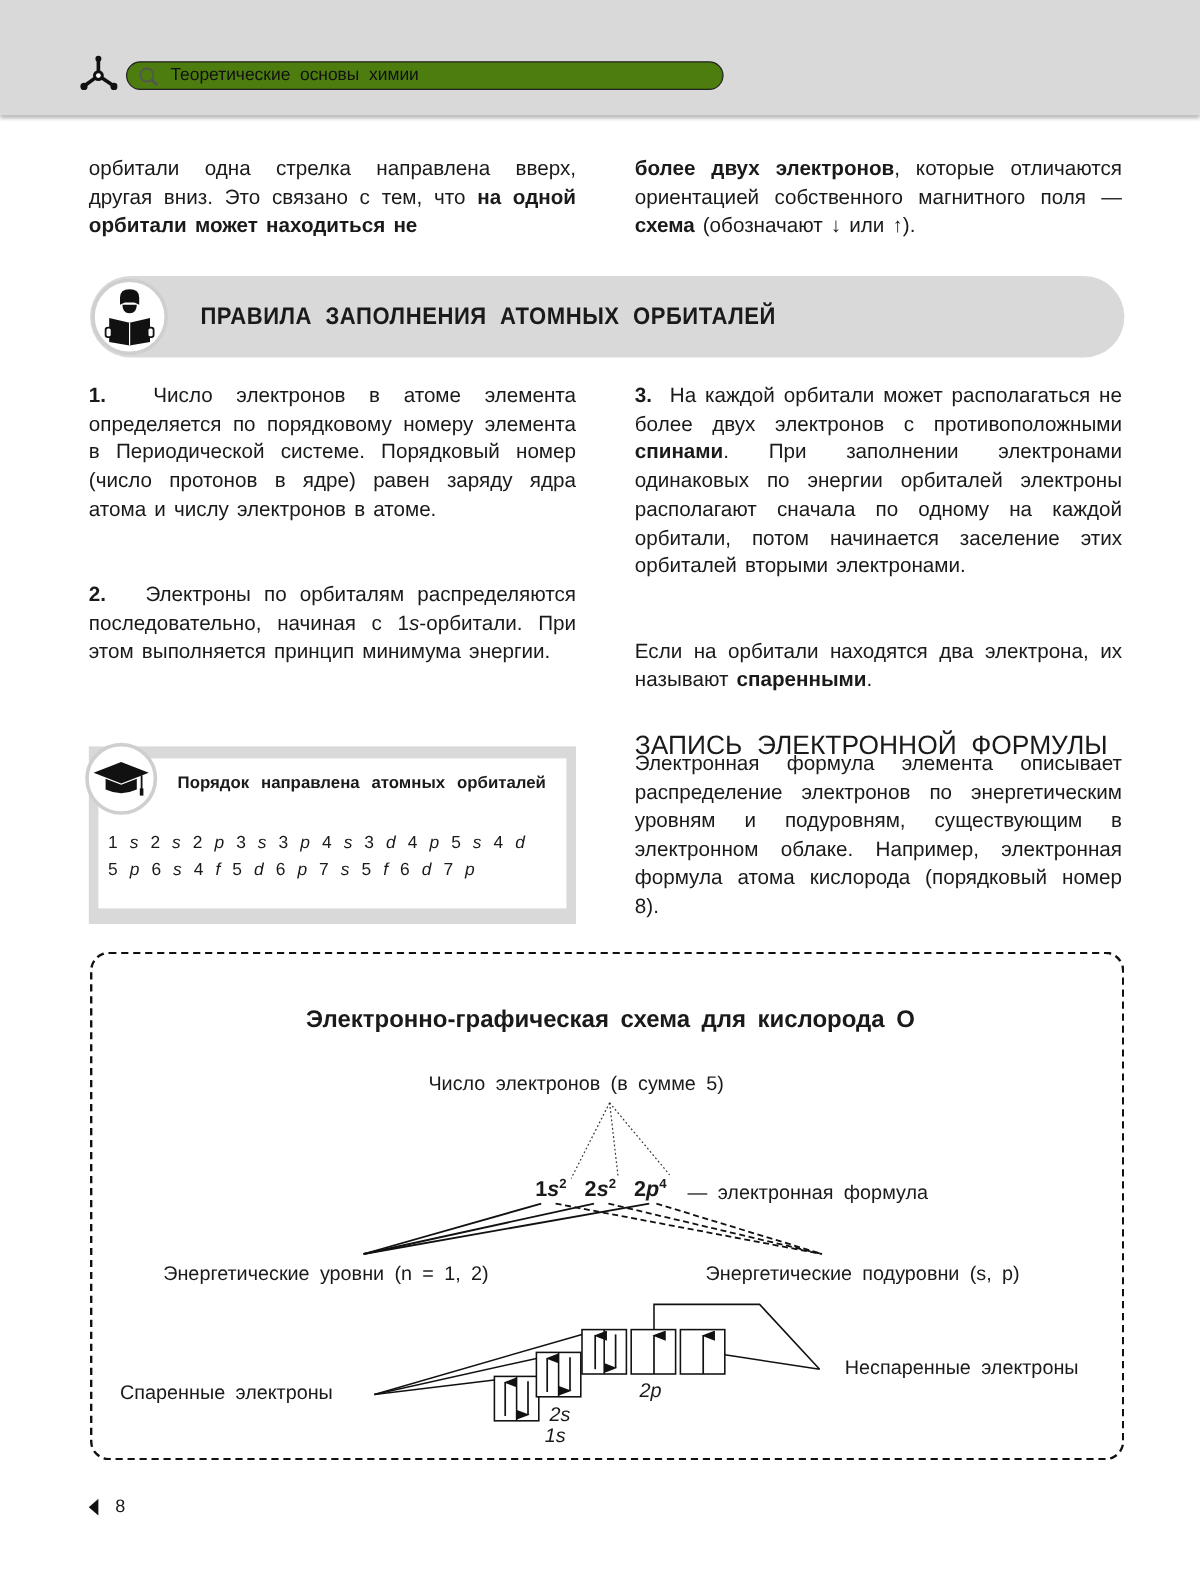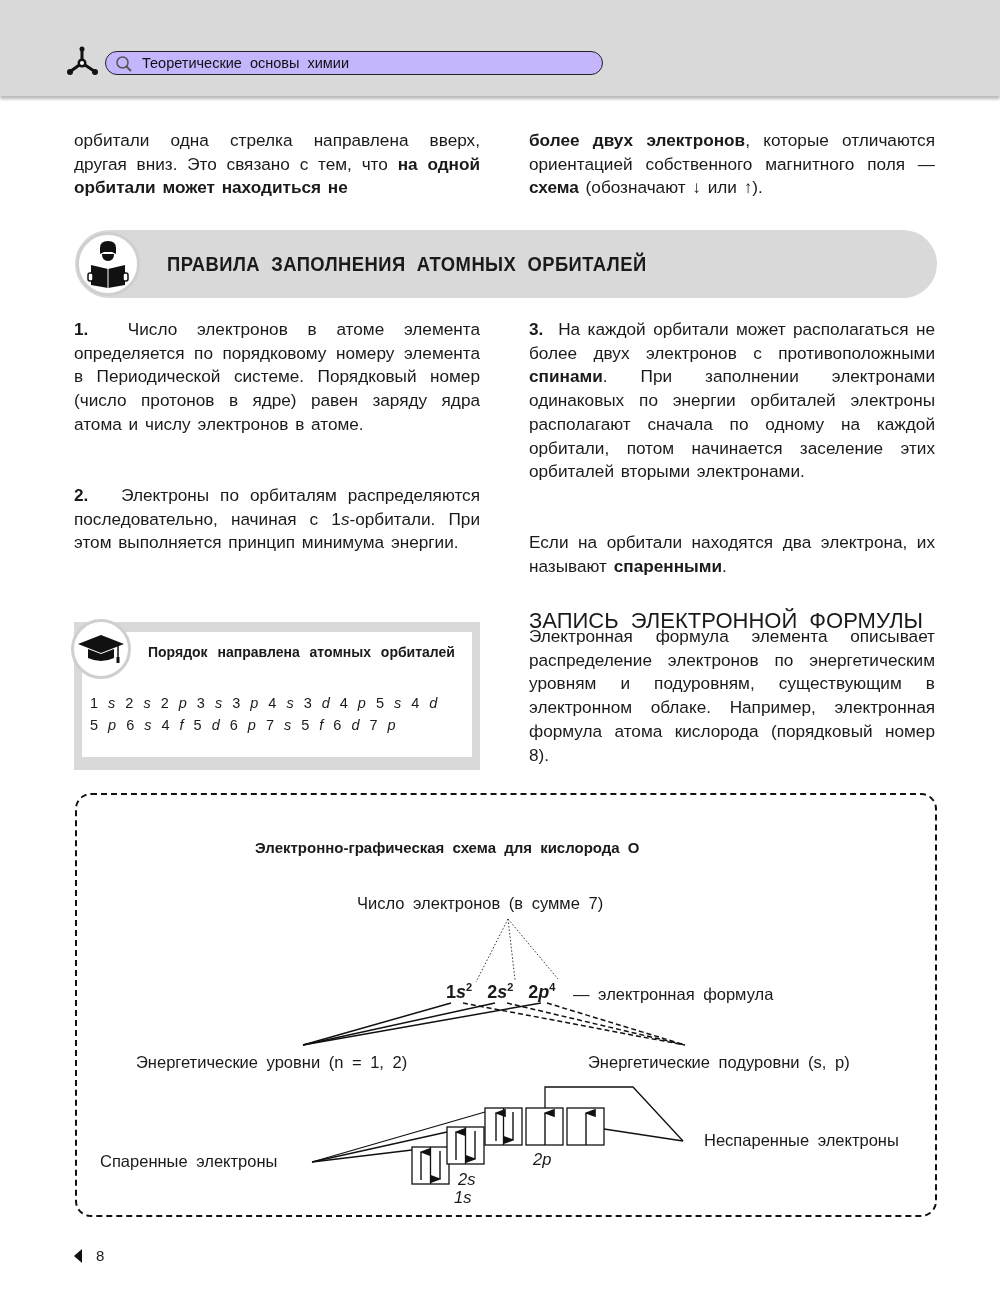--- a/index.html
+++ b/index.html
@@ -3,21 +3,21 @@
 <meta charset="utf-8">
 <style>
   html, body { margin:0; padding:0; }
   body { width:1000px; height:1312px; background:#ffffff; position:relative; overflow:hidden;
          font-family:"Liberation Sans", sans-serif; color:#1a1a1a; }
   .abs { position:absolute; }
   
   .header-band { left:0; top:0; width:1000px; height:96px; background:#d9d9d9;
                  box-shadow:0 3px 3px rgba(0,0,0,0.28); }
   .molecule-icon { left:66px; top:45px; width:32px; height:32px; }
-  .search-pill { left:105px; top:51px; width:498px; height:24px; background:#c4b5fd;
+  .search-pill { left:105px; top:51px; width:498px; height:24px; background:#4d7c0f;
                  border:1.5px solid #222; border-radius:13px; box-sizing:border-box; }
   .search-pill .mag { position:absolute; left:9px; top:3px; width:18px; height:18px; }
   .search-pill .title { position:absolute; left:36px; top:3px; font-size:14.5px; word-spacing:4px; color:#111; }
 
   .para { font-size:17.2px; line-height:23.7px; text-align:justify; word-spacing:2px; }
   .para b { font-weight:bold; }
   .col-left { left:74px; width:406px; }
   .col-right { left:529px; width:406px; }
 
   
@@ -33,21 +33,21 @@
   .card-circle { left:71px; top:619px; width:60px; height:60px; border-radius:50%; background:#fff;
                  border:3px solid #cfcfcf; box-sizing:border-box; }
   .card-title { left:148px; top:641px; width:313px; font-size:14px; font-weight:bold; line-height:22px;
                 text-align:justify; word-spacing:6px; }
   .card-seq { left:90px; top:692px; width:378px; font-size:14.5px; line-height:22px; font-style:italic; }
   .card-seq span { display:inline-block; margin-right:10px; }
 
   
   .dash-box { left:75px; top:793px; width:862px; height:424px; border:2.5px dashed #111; border-radius:16px; box-sizing:border-box; }
   .diag-text { font-size:16.5px; white-space:nowrap; word-spacing:4px; }
-  .diag-title { font-weight:bold; font-size:15px; }
+  .diag-title { font-weight:bold; font-size:20px; }
 
   .page-num { left:96px; top:1247px; font-size:15px; }
   .page-arrow { left:74px; top:1249px; width:0; height:0; border-top:7px solid transparent;
                 border-bottom:7px solid transparent; border-right:8px solid #111; }
 </style>
 </head>
 <body>
 
 <div class="abs header-band"></div>
 <svg class="abs molecule-icon" viewBox="0 0 32 32">
@@ -107,21 +107,21 @@
     <path d="M14 27 L14 36 Q27 42 40 36 L40 27 L27 32 Z" fill="#111"></path>
     <line x1="44" y1="24" x2="44" y2="36" stroke="#111" stroke-width="1.5"></line>
     <rect x="42.5" y="35" width="3" height="6" fill="#111"></rect>
   </svg>
 </div>
 <div class="abs card-title">Порядок направлена атомных орбиталей</div>
 <div class="abs card-seq" id="seq"><span><span style="font-style:normal">1</span>s</span><span><span style="font-style:normal">2</span>s</span><span><span style="font-style:normal">2</span>p</span><span><span style="font-style:normal">3</span>s</span><span><span style="font-style:normal">3</span>p</span><span><span style="font-style:normal">4</span>s</span><span><span style="font-style:normal">3</span>d</span><span><span style="font-style:normal">4</span>p</span><span><span style="font-style:normal">5</span>s</span><span><span style="font-style:normal">4</span>d</span><span><span style="font-style:normal">5</span>p</span><span><span style="font-style:normal">6</span>s</span><span><span style="font-style:normal">4</span>f</span><span><span style="font-style:normal">5</span>d</span><span><span style="font-style:normal">6</span>p</span><span><span style="font-style:normal">7</span>s</span><span><span style="font-style:normal">5</span>f</span><span><span style="font-style:normal">6</span>d</span><span><span style="font-style:normal">7</span>p</span></div>
 
 <div class="abs dash-box"></div>
 <div class="abs diag-text diag-title" style="left:255px; top:839px;">Электронно-графическая схема для кислорода O</div>
-<div class="abs diag-text" style="left:357px; top:894px;">Число электронов (в сумме 7)</div>
+<div class="abs diag-text" style="left:357px; top:894px;">Число электронов (в сумме 5)</div>
 
 <div class="abs diag-text" style="left:446px; top:981px; font-weight:bold; font-size:18px; word-spacing:0;">
   <span><span>1</span><i>s</i><sup style="font-size:11px">2</sup></span>&nbsp;&nbsp;
   <span><span>2</span><i>s</i><sup style="font-size:11px">2</sup></span>&nbsp;&nbsp;
   <span><span>2</span><i>p</i><sup style="font-size:11px">4</sup></span>
 </div>
 <div class="abs diag-text" style="left:573px; top:985px;">— электронная формула</div>
 
 <div class="abs diag-text" style="left:136px; top:1053px;">Энергетические уровни (n = 1, 2)</div>
 <div class="abs diag-text" style="left:588px; top:1053px;">Энергетические подуровни (s, p)</div>

